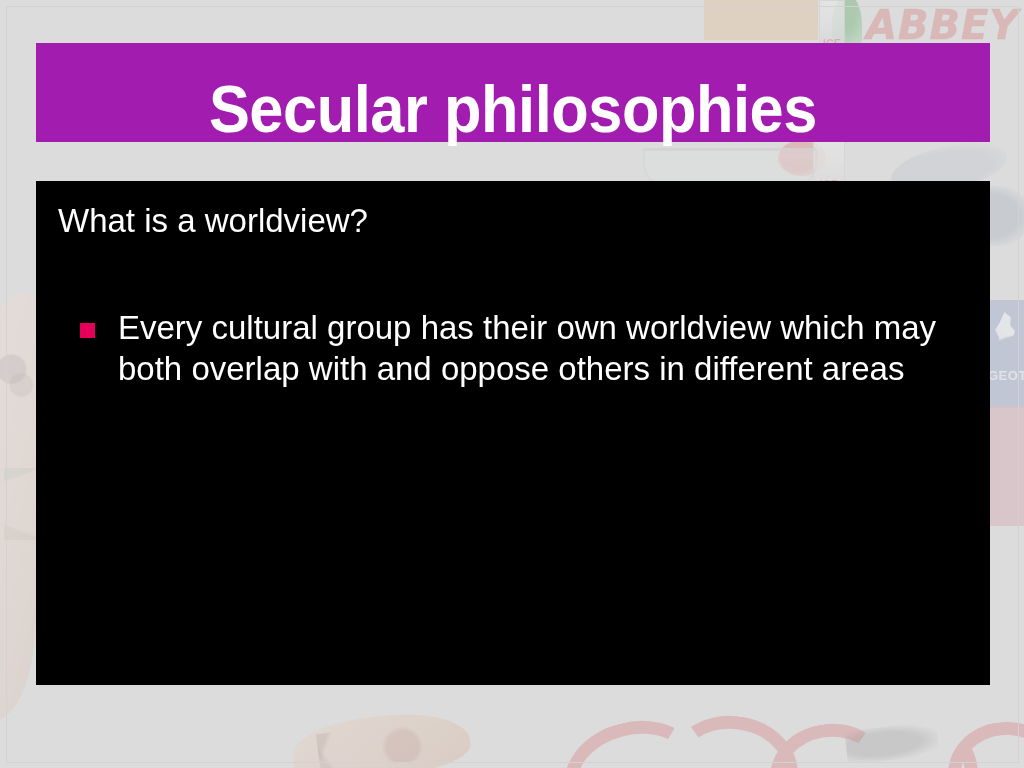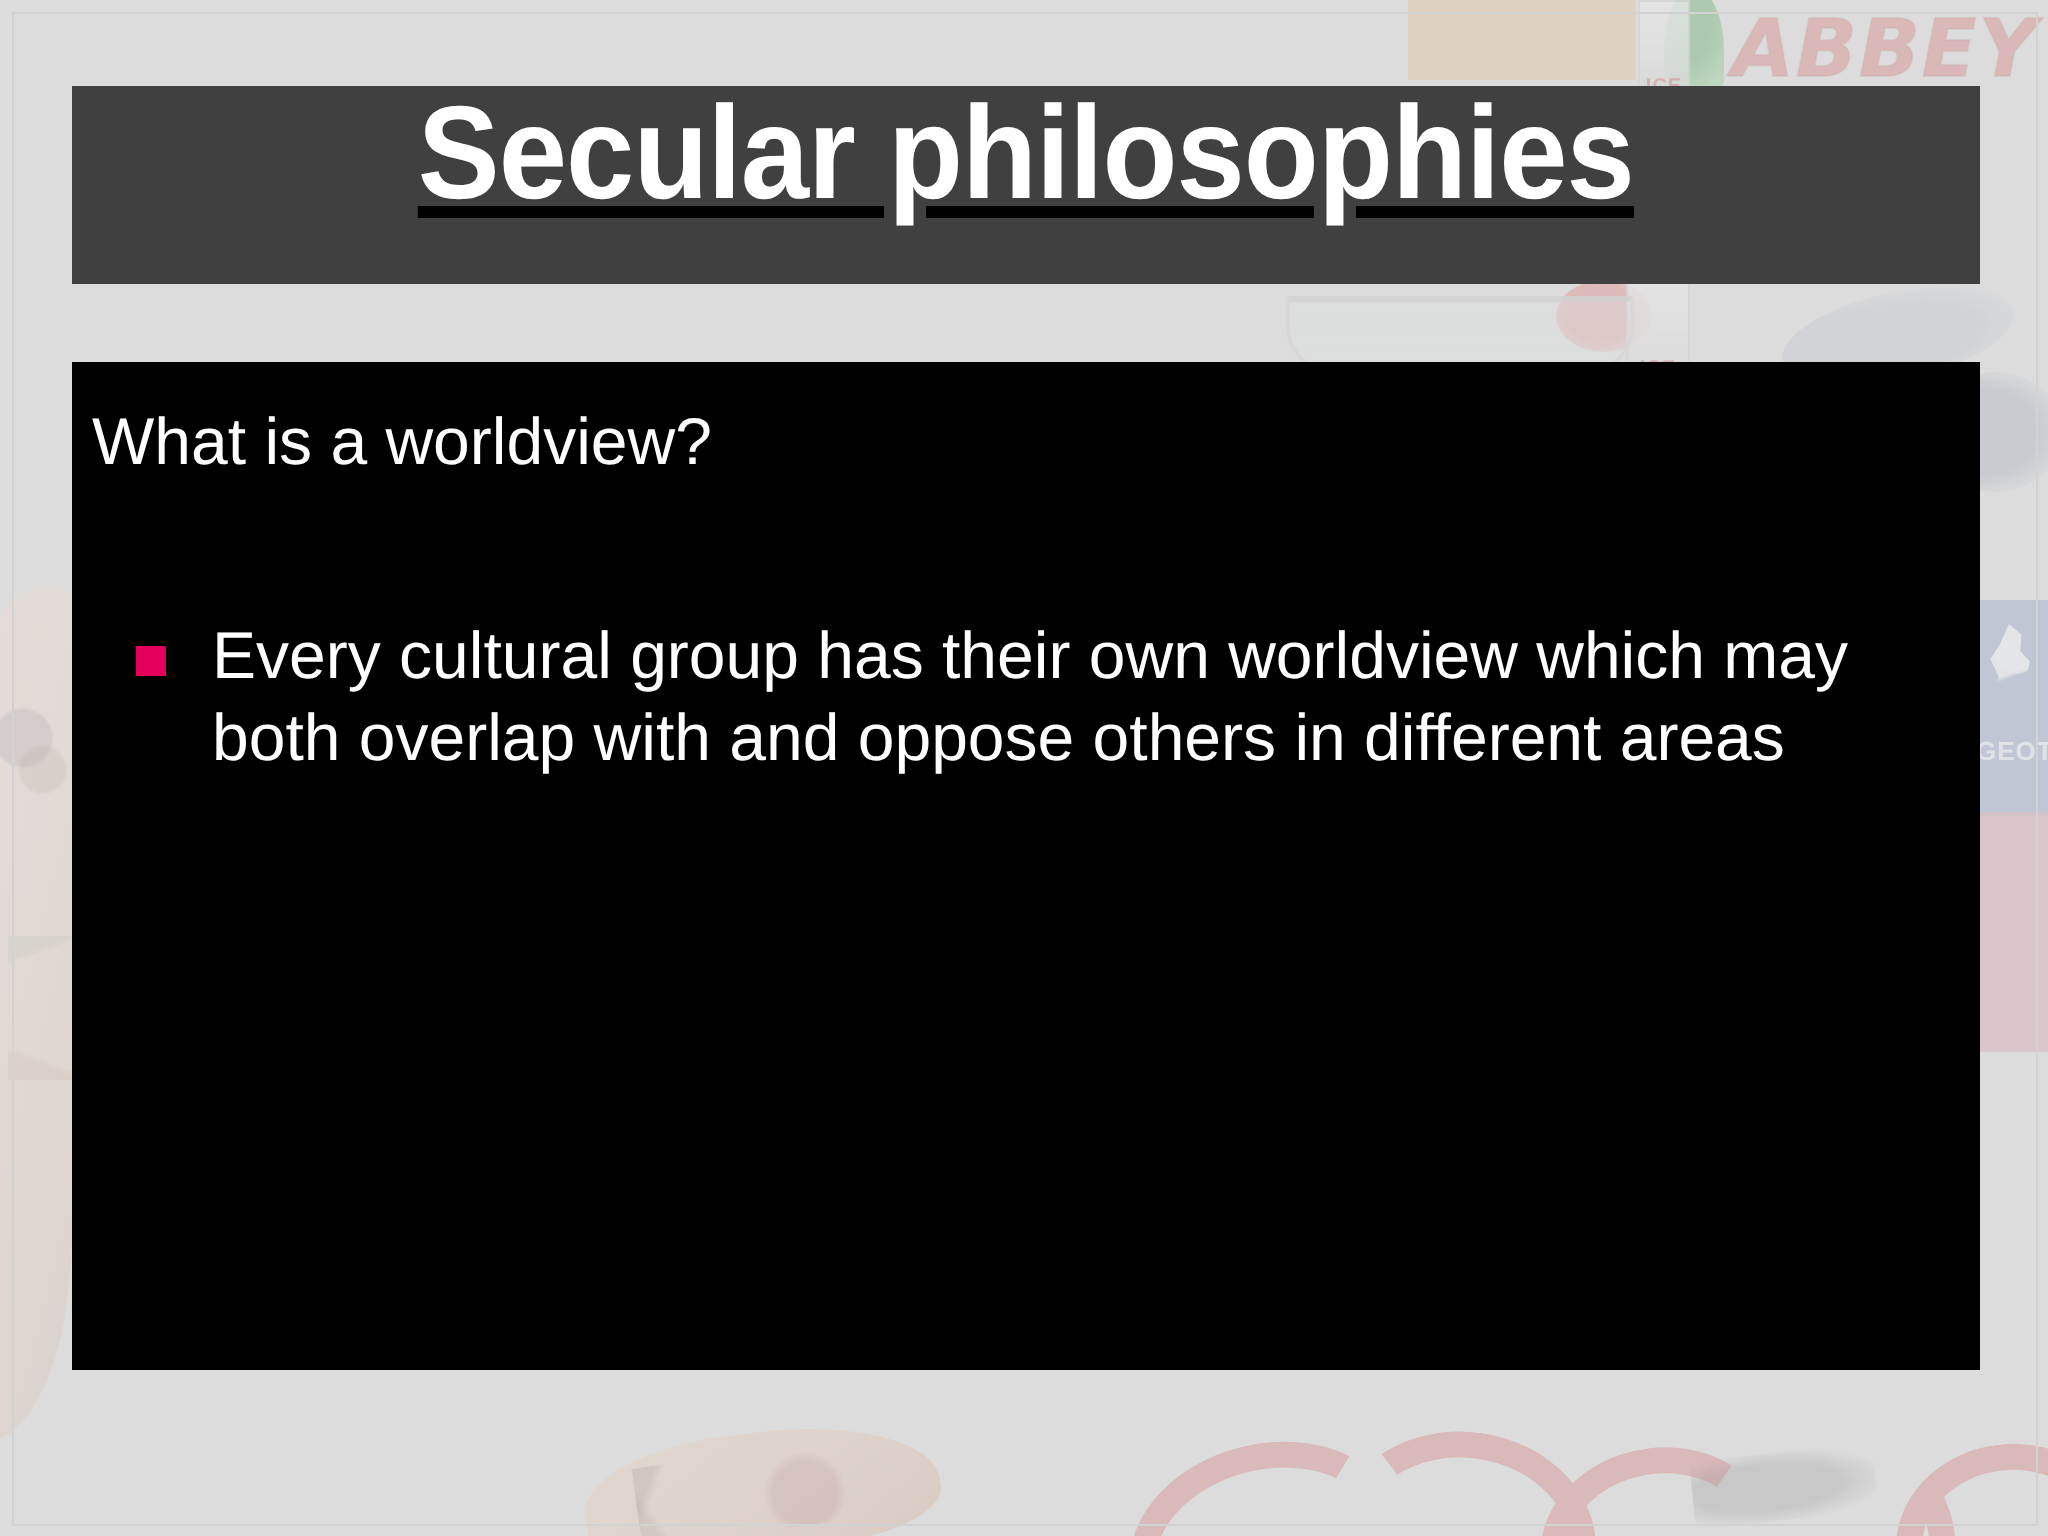--- a/index.html
+++ b/index.html
@@ -252,26 +252,25 @@
     pointer-events: none;
   }
 
   
   #title-bar {
     position: absolute;
     left: 36px;
     top: 43px;
     width: 954px;
     height: 99px;
-    background: #404040;
+    background: #a21caf;
     z-index: 10;
     display: flex;
-    align-items: flex-start;
+    align-items: flex-end;
     justify-content: center;
-    text-decoration: underline;
   }
   #title-text {
     color: #ffffff;
     font-family: "Liberation Sans Narrow", "Liberation Sans", sans-serif;
     font-weight: 700;
     font-size: 66px;
     line-height: 1;
     letter-spacing: -0.5px;
     transform: scaleX(0.93);
     transform-origin: center;
@@ -281,21 +280,21 @@
   
   #content-box {
     position: absolute;
     left: 36px;
     top: 181px;
     width: 954px;
     height: 504px;
     background: #000000;
     z-index: 10;
     box-sizing: border-box;
-    padding: 22px 26px 0 10px;
+    padding: 22px 26px 0 22px;
   }
 
   #lead-line {
     color: #ffffff;
     font-family: "Liberation Sans", sans-serif;
     font-size: 33px;
     line-height: 1.12;
     margin: 0 0 18px 0;
     white-space: nowrap;
   }

